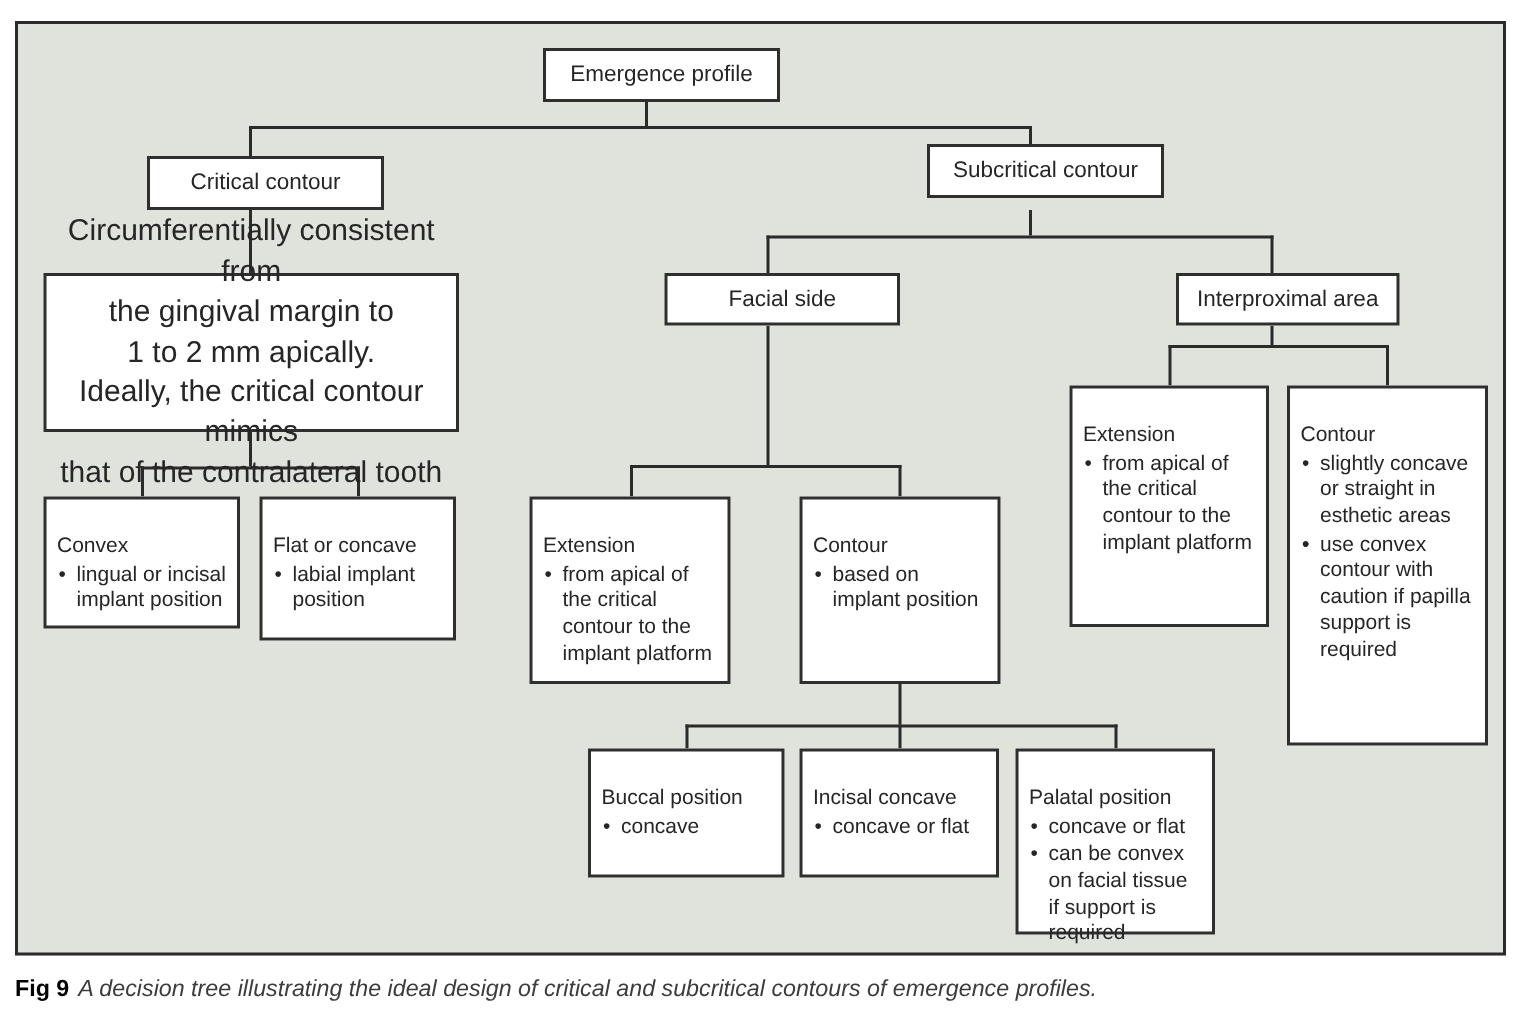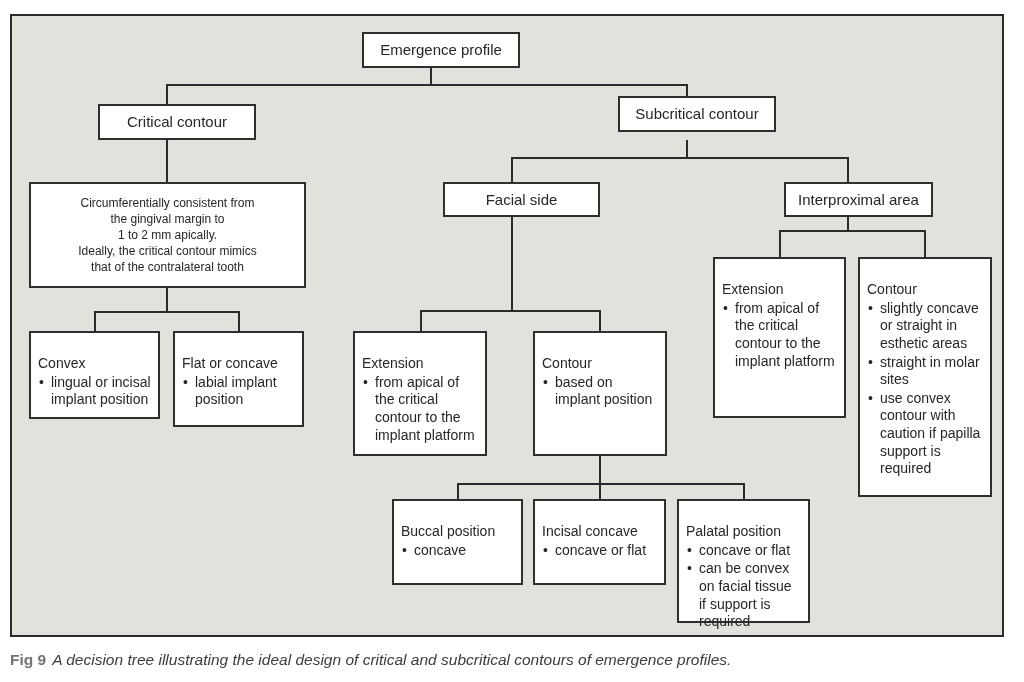--- a/index.html
+++ b/index.html
@@ -20,27 +20,27 @@
     position:absolute;background:#ffffff;border:2px solid #2f2f2f;box-sizing:border-box;
     padding:22px 6px 6px 7px;font-size:14px;line-height:1.26;text-align:left;
   }
   .leaf-title{margin-bottom:1px;}
   .bullet{position:relative;padding-left:13px;margin-top:1px;}
   .bullet .dot{position:absolute;left:1px;top:0;}
   .bullet .dot::before{content:"\2022";}
   .desc{
     position:absolute;background:#ffffff;border:2px solid #2f2f2f;box-sizing:border-box;
     display:flex;flex-direction:column;align-items:center;justify-content:center;
-    font-size:12px;line-height:1.34;text-align:center;
+    font-size:20px;line-height:1.34;text-align:center;
   }
   .line{position:absolute;background:#2b2b2b;}
   .caption{
     position:absolute;left:10px;top:651px;width:1004px;font-size:15.5px;color:#3c3c3c;
   }
-  .caption .fig-label{font-weight:bold;color:#737373;font-style:normal;margin-right:6px;}
+  .caption .fig-label{font-weight:bold;color:#000000;font-style:normal;margin-right:6px;}
   .caption .fig-text{font-style:italic;}
 </style>
 </head>
 <body>
 
 <div class="stage">
   <div class="frame"></div>
 
   <div class="line" style="left:430px;top:68px;width:2px;height:16px"></div>
   <div class="line" style="left:166px;top:84px;width:522px;height:2px"></div>
@@ -114,21 +114,21 @@
   </div>
 
   <div class="leaf" style="left:713px;top:257px;width:133px;height:161px">
     <div class="leaf-title">Extension</div>
     <div class="bullet"><span class="dot"></span><span>from apical of the critical contour to the implant platform</span></div>
   </div>
 
   <div class="leaf" style="left:858px;top:257px;width:134px;height:240px">
     <div class="leaf-title">Contour</div>
     <div class="bullet"><span class="dot"></span><span>slightly concave or straight in esthetic areas</span></div>
-    <div class="bullet"><span class="dot"></span><span>straight in molar sites</span></div>
+    <div class="bullet"><span class="dot"></span></div>
     <div class="bullet"><span class="dot"></span><span>use convex contour with caution if papilla support is required</span></div>
   </div>
 
   <div class="leaf" style="left:392px;top:499px;width:131px;height:86px">
     <div class="leaf-title">Buccal position</div>
     <div class="bullet"><span class="dot"></span><span>concave</span></div>
   </div>
 
   <div class="leaf" style="left:533px;top:499px;width:133px;height:86px">
     <div class="leaf-title">Incisal concave</div>

